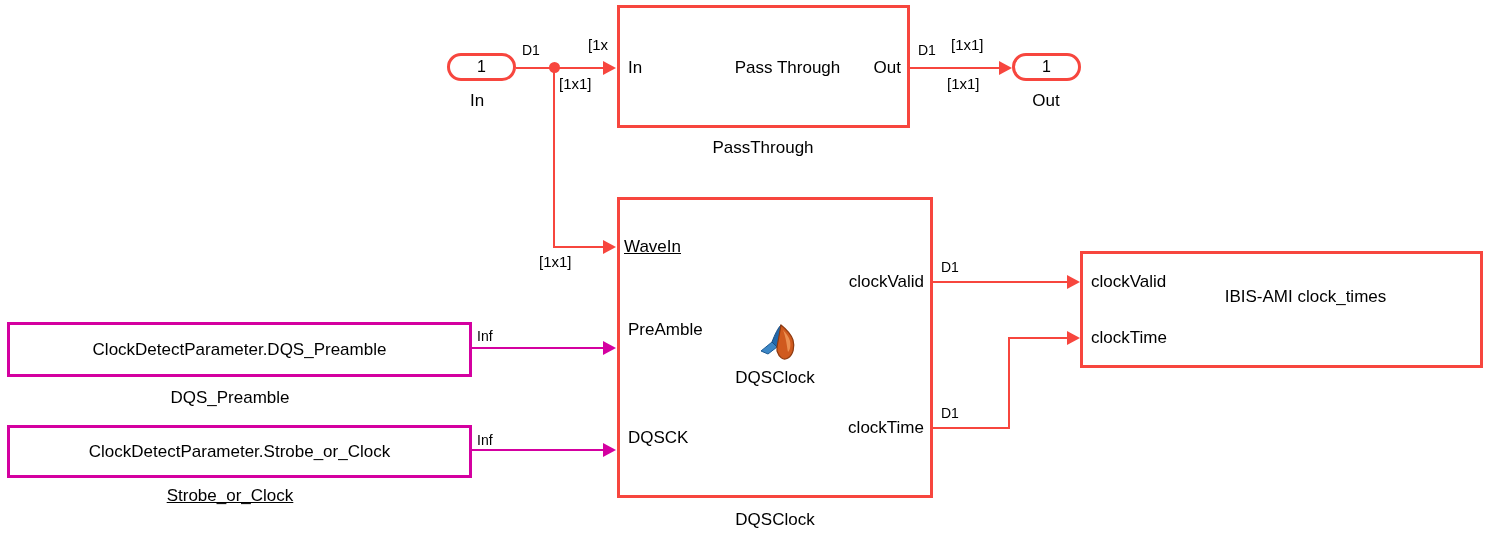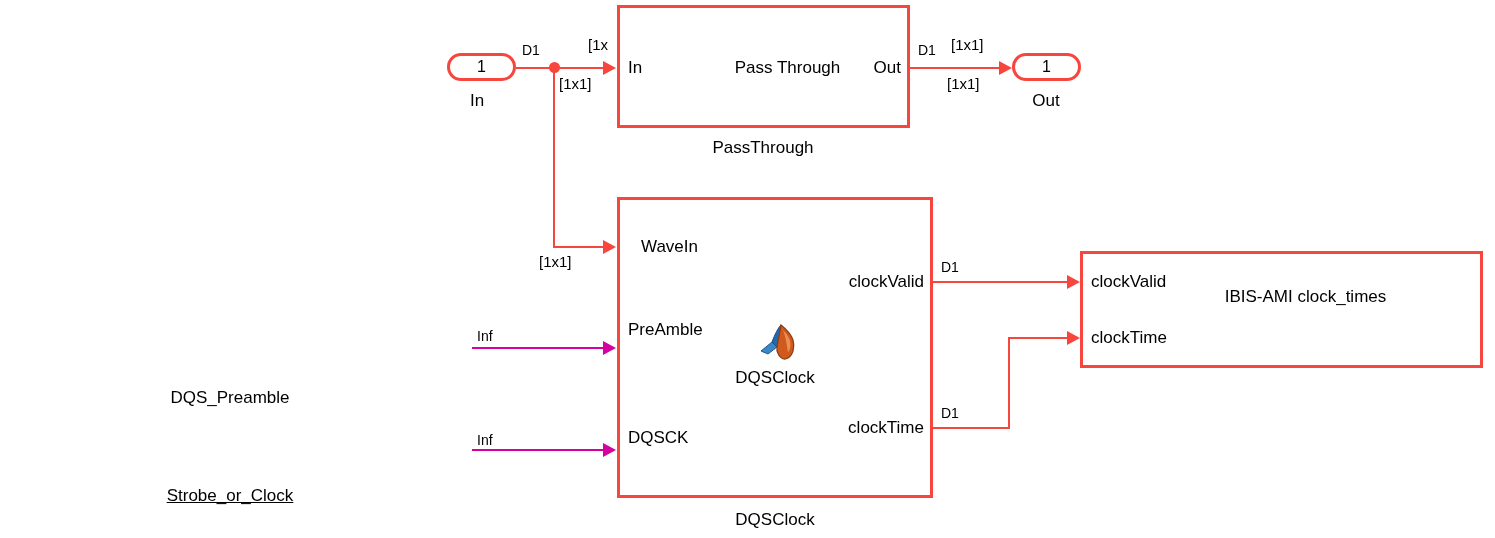--- a/index.html
+++ b/index.html
@@ -102,21 +102,21 @@
     <span class="ptext" style="right:6px; top:50px;">Out</span>
   </div>
   <div class="caption" style="left:663px; top:139px; width:200px;">PassThrough</div>
 
   <div class="oval" style="left:1012px; top:53px; width:69px; height:28px;">
     <span>1</span>
   </div>
   <div class="caption" style="left:996px; top:92px; width:100px;">Out</div>
 
   <div class="block" style="left:617px; top:197px; width:316px; height:301px;">
-    <span class="ptext" style="left:21px; top:37px;">WaveIn</span>
+    <span class="ptext" style="left:4px; top:37px;text-decoration:underline;">WaveIn</span>
     <span class="ptext" style="left:8px; top:120px;">PreAmble</span>
     <span class="ptext" style="left:8px; top:228px;">DQSCK</span>
     <span class="ptext" style="right:6px; top:72px;">clockValid</span>
     <span class="ptext" style="right:6px; top:218px;">clockTime</span>
 
     <svg style="position:absolute; left:138px; top:122px;" width="44" height="44" viewBox="0 0 44 44">
       <path d="M3 29 L14 20 L19 25 L10 32 Z" fill="#3c87c6" stroke="#1d5a93" stroke-width="1"></path>
       <path d="M14 20 C17 12 20 6 23 3 L27 11 L19 25 Z" fill="#2268ab" stroke="#184e82" stroke-width="1"></path>
       <path d="M19 25 L23 3 C28 7 33 12 35 18 C37 25 35 33 30 36 C25 39 21 35 19 29 Z" fill="#d05a1e" stroke="#8e3a10" stroke-width="1.2"></path>
       <path d="M25 8 C28 11 31 15 32 19 C33 24 32 28 30 30 C29 25 28 15 25 8 Z" fill="#f09a5a" opacity="0.85"></path>
@@ -124,17 +124,23 @@
     <span class="fname" style="top:168px;">DQSClock</span>
   </div>
   <div class="caption" style="left:675px; top:511px; width:200px;">DQSClock</div>
 
   <div class="block" style="left:1080px; top:251px; width:403px; height:117px;">
     <span class="ptext" style="left:8px; top:18px;">clockValid</span>
     <span class="ctext" style="top:33px;">IBIS-AMI clock_times</span>
     <span class="ptext" style="left:8px; top:74px;">clockTime</span>
   </div>
 
+  <div class="block magenta" style="left:7px; top:322px; width:465px; height:55px;">
+    <span class="exprtext">ClockDetectParameter.DQS_Preamble</span>
+  </div>
   <div class="caption" style="left:40px; top:389px; width:380px;">DQS_Preamble</div>
 
+  <div class="block magenta" style="left:7px; top:425px; width:465px; height:53px;">
+    <span class="exprtext">ClockDetectParameter.Strobe_or_Clock</span>
+  </div>
   <div class="caption" style="left:40px; top:487px; width:380px;text-decoration:underline;">Strobe_or_Clock</div>
 
 </div>
 
 </body></html>

